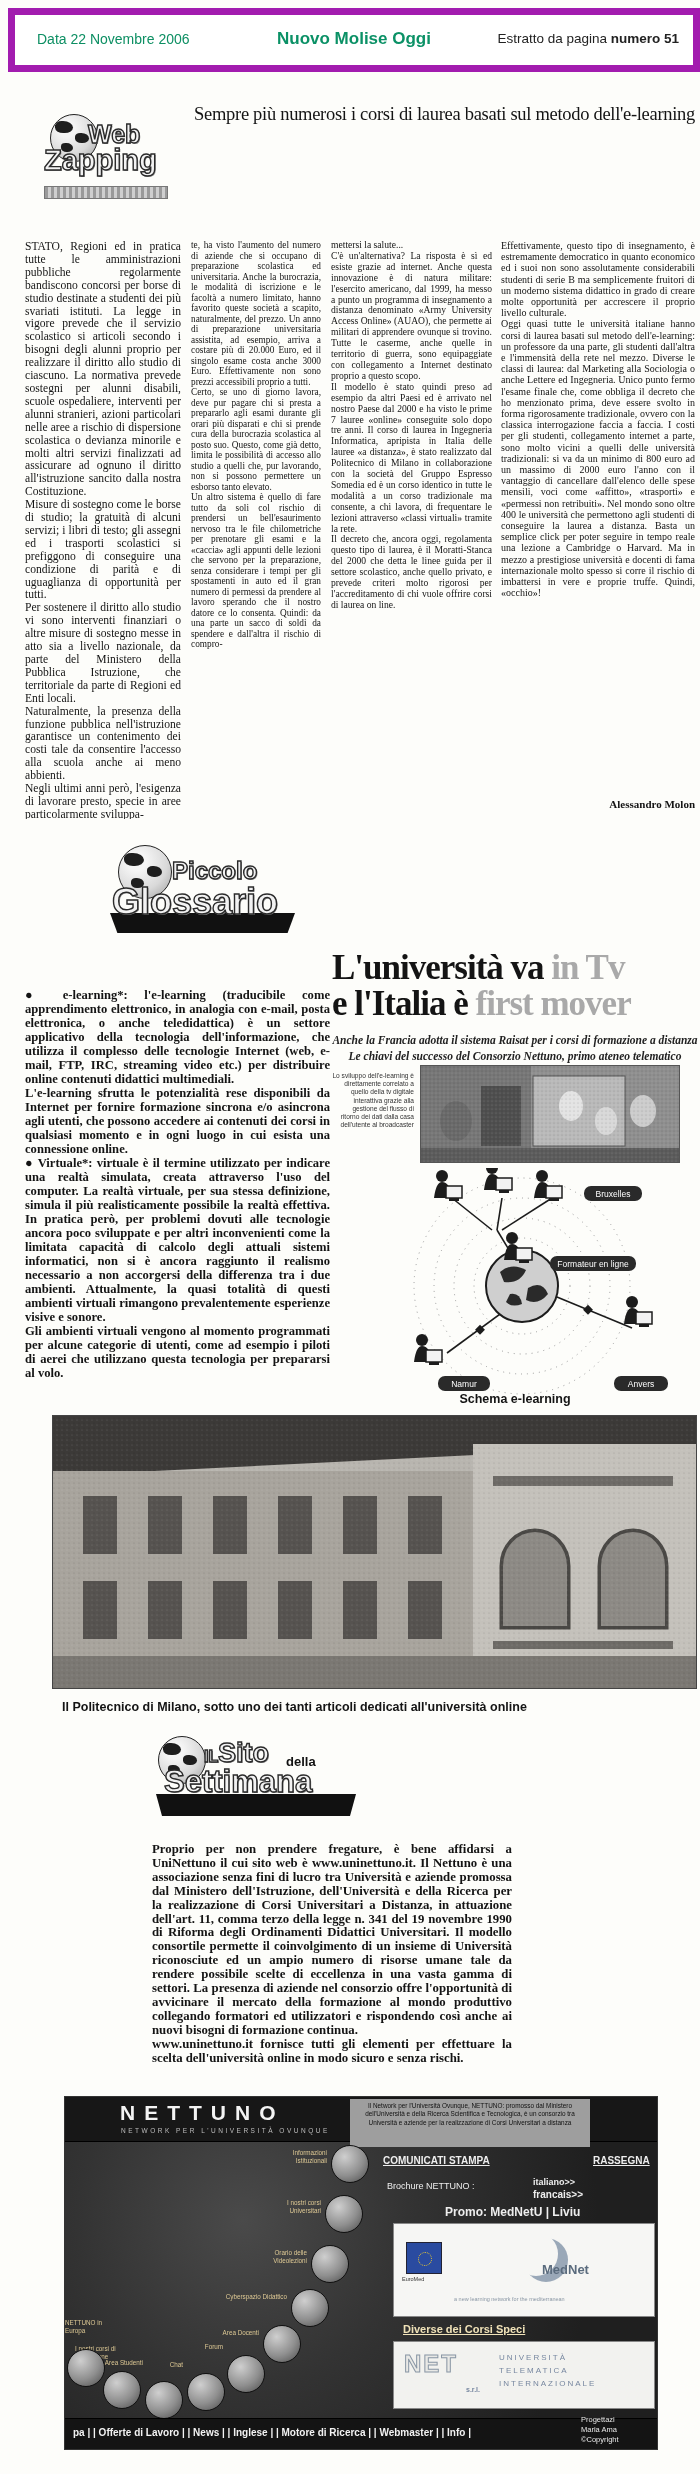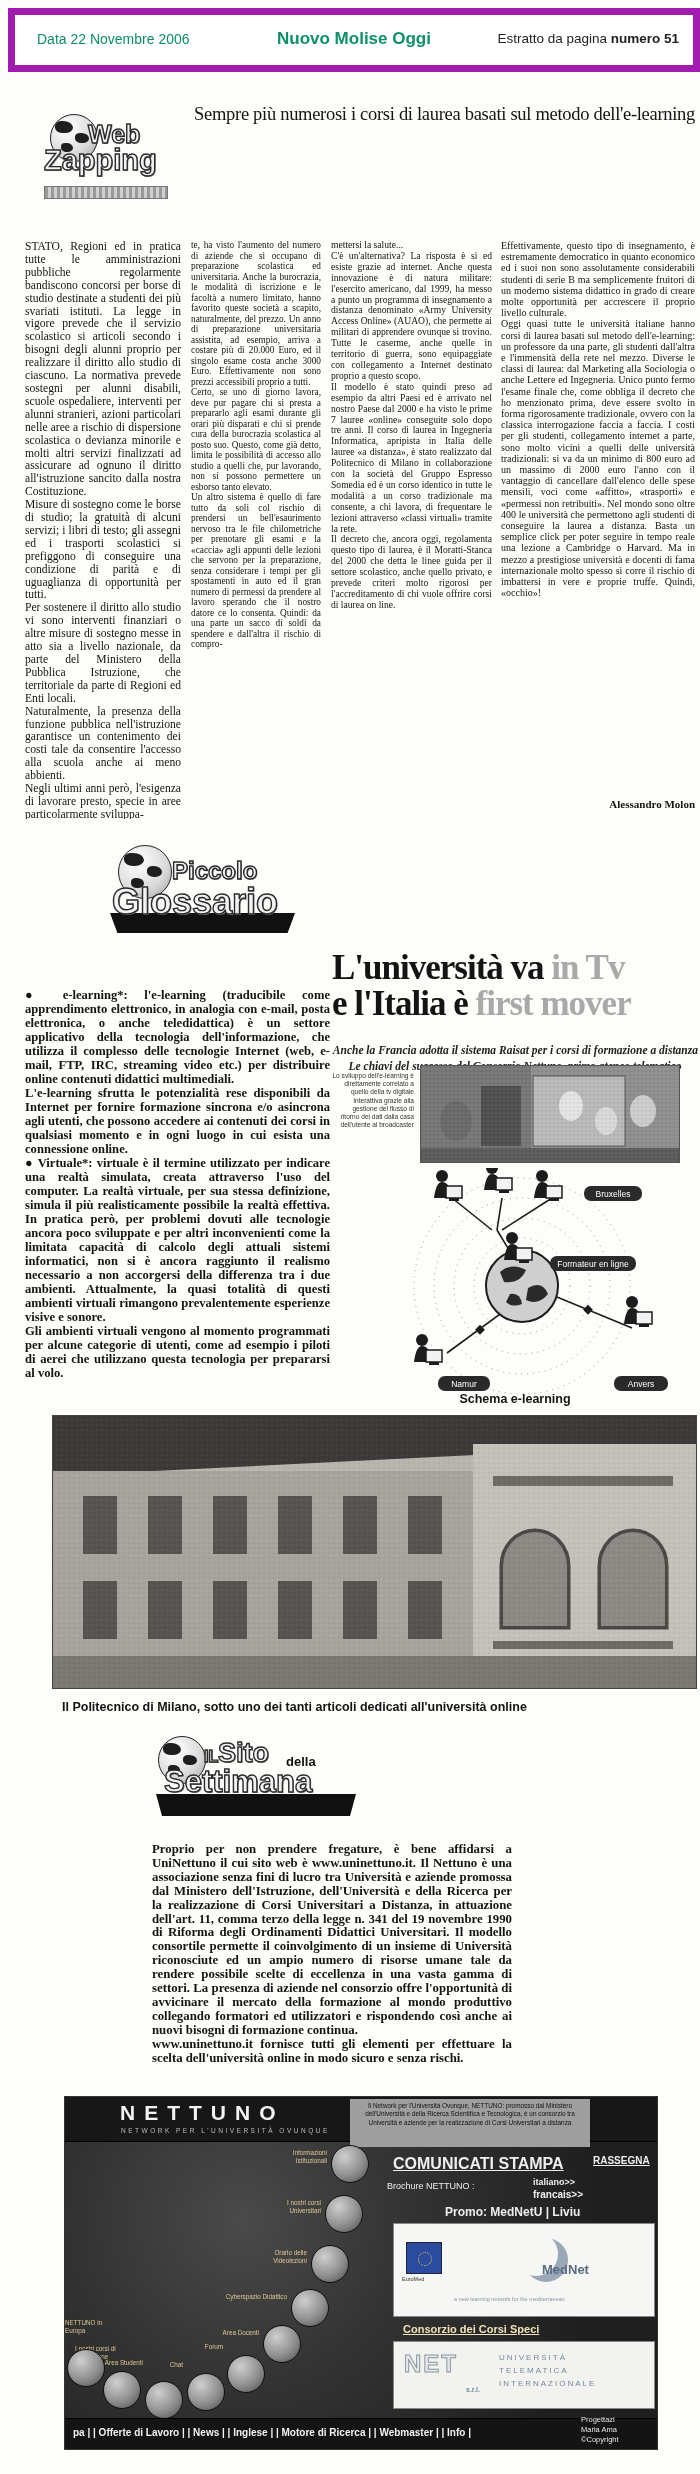--- a/index.html
+++ b/index.html
@@ -69,21 +69,21 @@
   
   #nettuno{left:64px;top:2096px;width:592px;height:352px;background:
            radial-gradient(circle at 30% 35%,#4a4a4a 0,#333 35%,#1f1f1f 75%);
            border:1px solid #333;overflow:hidden;font-family:"Liberation Sans",sans-serif;color:#eee;}
   #nt-head{position:absolute;left:0;top:0;width:100%;height:44px;background:#171717;border-bottom:1px solid #000;}
   #nt-brand{position:absolute;left:55px;top:4px;font-size:21px;font-weight:bold;letter-spacing:9px;color:#f3f3f3;}
   #nt-tag{position:absolute;left:56px;top:30px;font-size:6.5px;letter-spacing:2.5px;color:#bdbdbd;}
   #nt-banner{position:absolute;left:285px;top:2px;width:240px;height:48px;background:#9e9e9e;color:#111;
              font-size:6.4px;line-height:1.3;text-align:center;padding:3px 5px;box-sizing:border-box;}
   .nt-link{font-weight:bold;text-decoration:underline;}
-  #nt-comunicati{position:absolute;left:328px;top:58px;font-size:16px;}
+  #nt-comunicati{position:absolute;left:318px;top:58px;font-size:10px;}
   #nt-rassegna{position:absolute;left:528px;top:58px;font-size:10px;text-align:center;}
   #nt-brochure{position:absolute;left:322px;top:84px;font-size:9px;}
   #nt-italiano{position:absolute;left:468px;top:80px;font-size:9px;font-weight:bold;}
   #nt-francais{position:absolute;left:468px;top:92px;font-size:10px;font-weight:bold;}
   #nt-promo{position:absolute;left:380px;top:108px;font-size:12px;font-weight:bold;}
   #nt-promobox{position:absolute;left:328px;top:126px;width:260px;height:92px;background:#f6f6f4;border:1px solid #888;}
   #nt-euflag{position:absolute;left:12px;top:18px;width:34px;height:30px;background:#2a4ba0;border:1px solid #223;}
   #nt-euflag::after{content:"";position:absolute;left:11px;top:9px;width:12px;height:12px;border:1.5px dotted #e7c832;border-radius:50%;}
   #nt-eulabel{position:absolute;left:8px;top:52px;font-size:5.5px;color:#333;}
   #nt-crescent{position:absolute;left:120px;top:8px;width:44px;height:44px;border-radius:50%;
@@ -156,21 +156,21 @@
   </div>
 
   <div class="abs" id="glossary-text">● e-learning*: l'e-learning (traducibile come apprendimento elettronico, in analogia con e-mail, posta elettronica, o anche teledidattica) è un settore applicativo della tecnologia dell'informazione, che utilizza il complesso delle tecnologie Internet (web, e-mail, FTP, IRC, streaming video etc.) per distribuire online contenuti didattici multimediali.
 L'e-learning sfrutta le potenzialità rese disponibili da Internet per fornire formazione sincrona e/o asincrona agli utenti, che possono accedere ai contenuti dei corsi in qualsiasi momento e in ogni luogo in cui esista una connessione online.
 ● Virtuale*: virtuale è il termine utilizzato per indicare una realtà simulata, creata attraverso l'uso del computer. La realtà virtuale, per sua stessa definizione, simula il più realisticamente possibile la realtà effettiva. In pratica però, per problemi dovuti alle tecnologie ancora poco sviluppate e per altri inconvenienti come la limitata capacità di calcolo degli attuali sistemi informatici, non si è ancora raggiunto il realismo necessario a non accorgersi della differenza tra i due ambienti. Attualmente, la quasi totalità di questi ambienti virtuali rimangono prevalentemente esperienze visive e sonore.
 Gli ambienti virtuali vengono al momento programmati per alcune categorie di utenti, come ad esempio i piloti di aerei che utilizzano questa tecnologia per prepararsi al volo.</div>
 
   <div class="abs" id="inset">
     <div class="ins-h"><span>L'università va </span><span class="ins-gray">in Tv</span></div>
     <div class="ins-h"><span>e l'Italia è </span><span class="ins-gray">first mover</span></div>
-    <div class="ins-sub" style="margin-top:22px;text-align:right;">Anche la Francia adotta il sistema Raisat per i corsi di formazione a distanza</div>
+    <div class="ins-sub" style="margin-top:12px;text-align:center;">Anche la Francia adotta il sistema Raisat per i corsi di formazione a distanza</div>
     <div class="ins-sub" style="text-align:center;">Le chiavi del successo del Consorzio Nettuno, primo ateneo telematico d'Europa</div>
 
     <div id="inset-sidecap">Lo sviluppo dell'e-learning è direttamente correlato a quello della tv digitale interattiva grazie alla gestione del flusso di ritorno dei dati dalla casa dell'utente al broadcaster</div>
 
     <div id="inset-photo">
       <svg width="258" height="96" viewBox="0 0 258 96">
         <rect width="258" height="96" fill="#8f8f8f"></rect>
         <rect x="0" y="0" width="110" height="96" fill="#777"></rect>
         <rect x="112" y="10" width="92" height="70" fill="#b9b9b9" stroke="#555"></rect>
         <ellipse cx="150" cy="40" rx="12" ry="15" fill="#e3e3e3"></ellipse>
@@ -313,21 +313,21 @@
     <span id="nt-promo">Promo: MedNetU | Liviu</span>
 
     <div id="nt-promobox">
       <span id="nt-euflag"></span>
       <span id="nt-eulabel">EuroMed</span>
       <span id="nt-crescent"></span>
       <span id="nt-mednet">MedNet</span>
       <span id="nt-promosub">a new learning network for the mediterranean</span>
     </div>
 
-    <span class="nt-link" id="nt-catalogo">Consorzio dei Corsi Speci</span>
+    <span class="nt-link" id="nt-catalogo">Diverse dei Corsi Speci</span>
     <div id="nt-catbox">
       <span id="nt-net">NET</span>
       <span id="nt-unitel">
         <span>UNIVERSITÀ</span><br>
         <span>TELEMATICA</span><br>
         <span>INTERNAZIONALE</span>
       </span>
       <span id="nt-srl">s.r.l.</span>
     </div>
 

